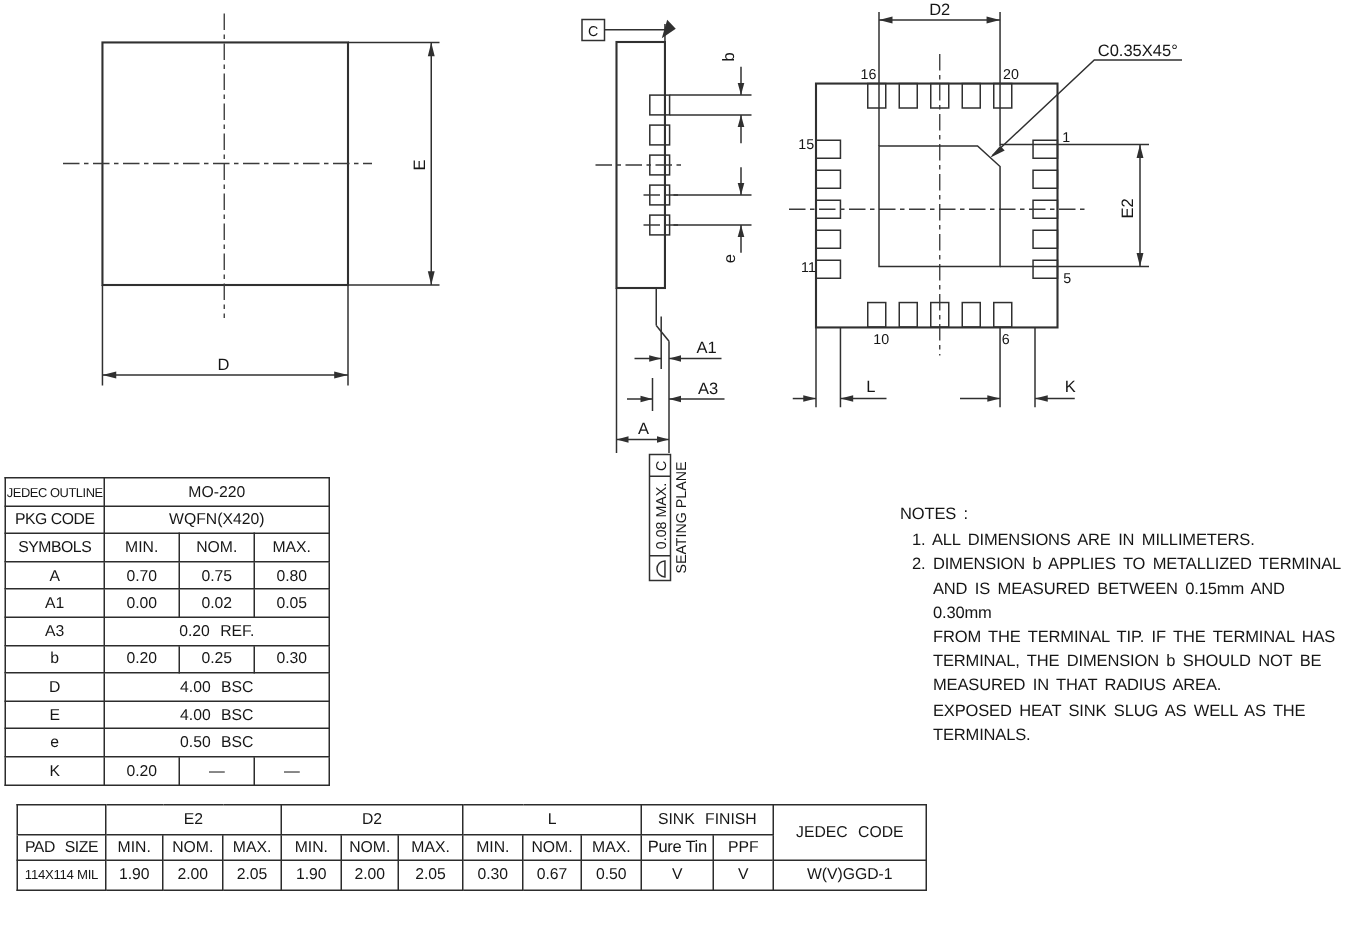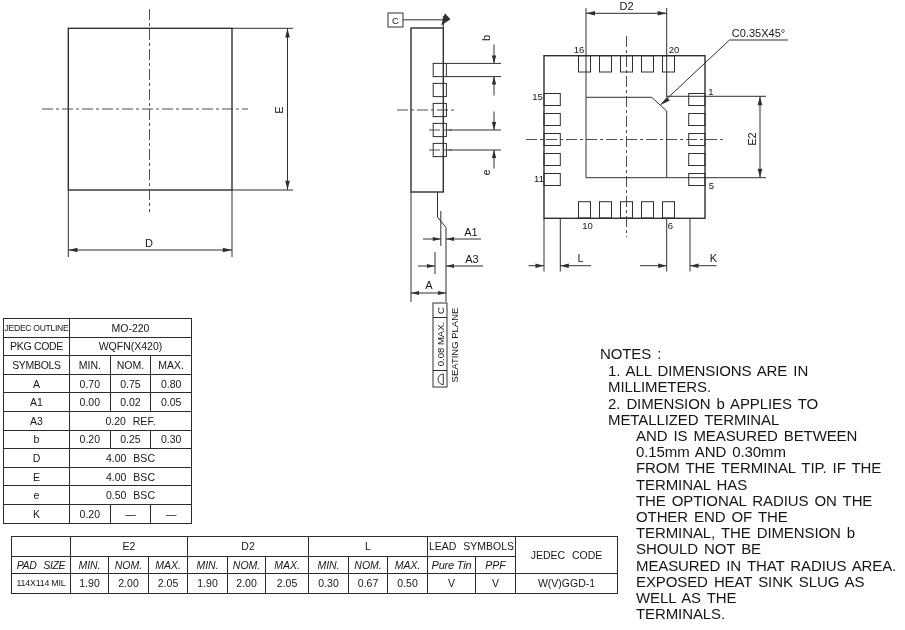--- a/index.html
+++ b/index.html
@@ -11,40 +11,40 @@
   .thick{stroke-width:1.4;}
   .cl{stroke:#3a3a3a;stroke-width:0.9;stroke-dasharray:11 3 3 3;fill:none;}
   .ar{fill:#303030;stroke:none;}
   .dim{font-size:11px;}
   .pin{font-size:9.5px;}
   .tiny{font-size:9.5px;}
   
   table{border-collapse:collapse;table-layout:fixed;position:absolute;background:#fff;}
   td{border:1px solid #2c2c2c;text-align:center;vertical-align:middle;padding:0;
      font-size:10.5px;white-space:nowrap;overflow:hidden;}
-  #dim-table{left:3px;top:318px;width:189px;border:1.6px solid #2c2c2c;}
+  #dim-table{left:3px;top:318px;width:217px;border:1.6px solid #2c2c2c;}
   #dim-table tr{height:18.6px;}
   #dim-table td.sym{width:65px;}
   #dim-table td.c{width:41px;}
   .hdrcell{letter-spacing:-0.3px;margin-left:20px;}
   .squeeze{font-size:8.6px;letter-spacing:-0.3px;}
   .spanval{word-spacing:4px;text-align:center;}
   #pad-table{left:11px;top:536px;width:606px;border:1.6px solid #2c2c2c;}
   #pad-table tr.r1{height:19.5px;}
-  #pad-table tr.r2{height:17px;font-style:italic;}
+  #pad-table tr.r2{height:17px;}
   #pad-table tr.r3{height:20px;margin-top:36px;}
   td.nob{border-top:none;border-left:none;background:#fff;}
   .ws{word-spacing:4px;}
   .cond{font-size:8.8px;letter-spacing:-0.2px;}
   .cond2{font-size:11px;letter-spacing:-0.2px;}
   
-  #notes{position:absolute;left:600px;top:346px;width:300px;font-size:15px;
+  #notes{position:absolute;left:600px;top:335px;width:300px;font-size:11px;
          letter-spacing:-0.1px;line-height:16.2px;word-spacing:2px;}
   .note-line{margin-left:8px;}
-  .note-line.cont{margin-left:36px;}
+  .note-line.cont{margin-left:22px;}
   .notes-title{margin-bottom:1px;}
 </style>
 </head>
 <body>
 
 <div id="sheet">
 
 <svg width="905" height="630" viewBox="0 0 905 630">
 
   <g>
@@ -279,21 +279,21 @@
     <col style="width:48px">
         <col style="width:40px">
         <col style="width:102px">
   </colgroup>
   <tbody>
         <tr class="r1">
     <td class="nob"></td>
     <td colspan="3">E2</td>
     <td colspan="3">D2</td>
     <td colspan="3">L</td>
-    <td colspan="2" class="ws">LEAD SYMBOLS</td>
+    <td colspan="2" class="ws">SINK FINISH</td>
     <td rowspan="2" class="ws">JEDEC CODE</td>
   </tr>
   <tr class="r2">
     <td class="ws hdrcell">PAD SIZE</td>
     <td>MIN.</td>
     <td>NOM.</td>
     <td>MAX.</td>
     <td>MIN.</td>
     <td>NOM.</td>
     <td>MAX.</td>
@@ -320,20 +320,19 @@
   </tr>
 </tbody>
     </table>
 
 <div id="notes">
   <div class="notes-title">NOTES :</div>
   <div class="note-line">1. ALL DIMENSIONS ARE IN MILLIMETERS.</div>
   <div class="note-line">2. DIMENSION b APPLIES TO METALLIZED TERMINAL</div>
   <div class="note-line cont">AND IS MEASURED BETWEEN 0.15mm AND 0.30mm</div>
   <div class="note-line cont">FROM THE TERMINAL TIP. IF THE TERMINAL HAS</div>
-  <div class="note-line cont">THE OPTIONAL RADIUS ON THE OTHER END OF THE</div>
   <div class="note-line cont">TERMINAL, THE DIMENSION b SHOULD NOT BE</div>
   <div class="note-line cont">MEASURED IN THAT RADIUS AREA.</div>
   <div class="note-line cont">EXPOSED HEAT SINK SLUG AS WELL AS THE</div>
   <div class="note-line cont">TERMINALS.</div>
 </div>
 
 </div>
 
 </body></html>

